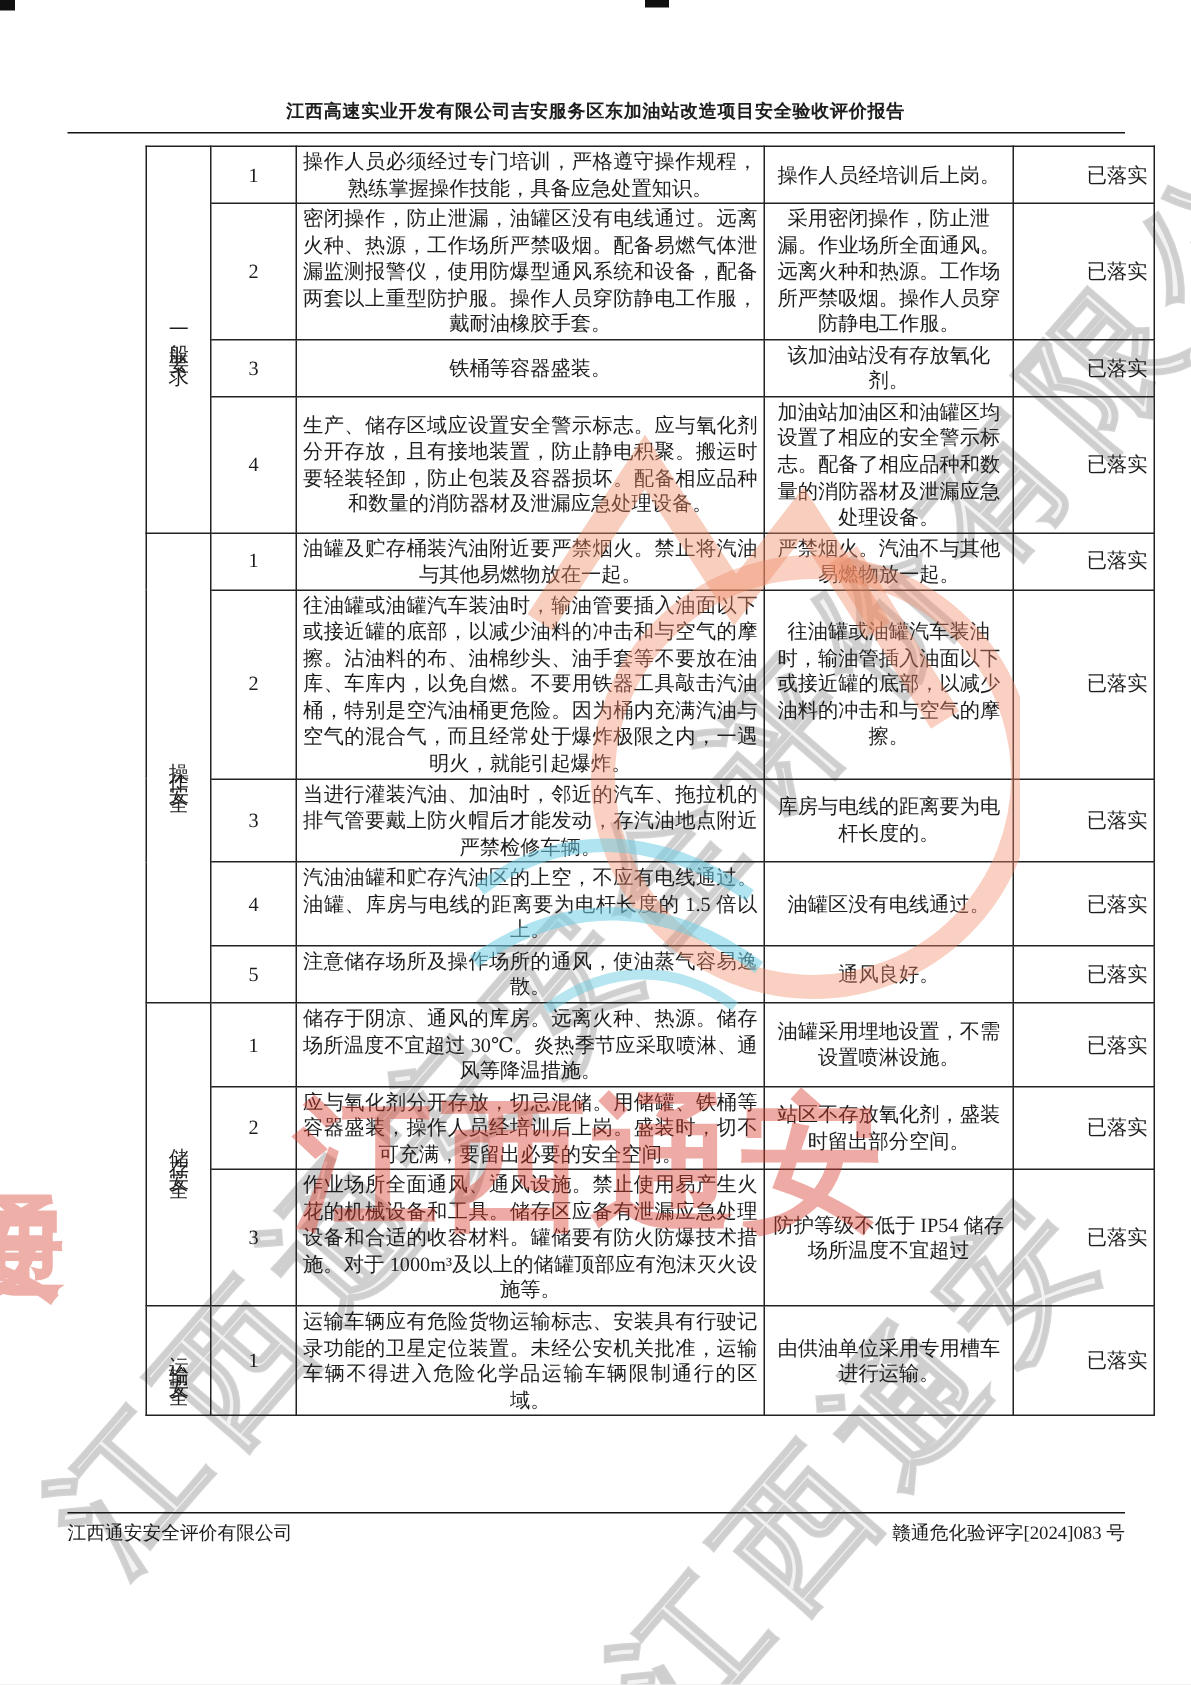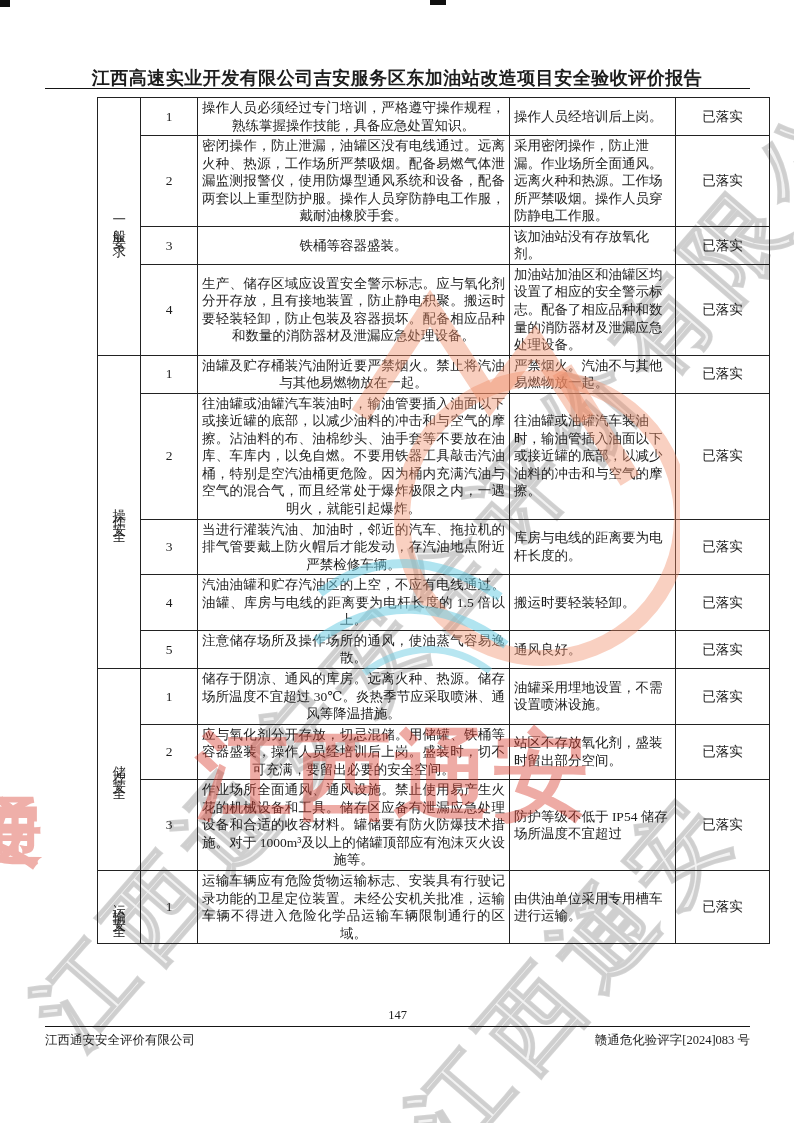--- a/index.html
+++ b/index.html
@@ -14,21 +14,21 @@
   }
   
   .artifact{position:absolute;background:#101010;}
   .artifact.a1{left:0;top:0;width:10px;height:7px;}
   .artifact.a2{left:430px;top:0;width:16px;height:5px;}
 
   
   .header-title{
     position:absolute;top:66px;left:0;right:0;
     text-align:center;
-    font-size:18px;font-weight:bold;
+    font-size:12px;font-weight:bold;
     letter-spacing:0.5px;
   }
   .header-rule{
     position:absolute;top:88px;left:45px;right:44px;
     border-top:1.6px solid #151515;height:0;
   }
 
   
   table.main{
     position:absolute;top:97px;left:97px;
@@ -52,22 +52,22 @@
     letter-spacing:7px;
     padding:2px 0;
   }
   td.no{width:48px;text-align:center;}
   td.req{
     width:303px;
     text-align:justify;
     text-align-last:center;
     text-justify:inter-character;
   }
-  td.status{width:157px;text-align:left;}
-  td.result{width:85px;text-align:center;}
+  td.status{width:157px;text-align:center;}
+  td.result{width:85px;text-align:right;}
 
   
   .footer{position:absolute;left:45px;right:44px;top:1008px;}
   .page-number{text-align:center;font-size:12.5px;margin-bottom:3px;}
   .footer-rule{border-top:1.6px solid #151515;height:0;}
   .footer-row{
     display:flex;justify-content:space-between;
     font-size:12.5px;margin-top:5px;
   }
 
@@ -159,21 +159,21 @@
         </tr>
         <tr>
           <td class="no">3</td>
           <td class="req">当进行灌装汽油、加油时，邻近的汽车、拖拉机的排气管要戴上防火帽后才能发动，存汽油地点附近严禁检修车辆。</td>
           <td class="status">库房与电线的距离要为电杆长度的。</td>
           <td class="result">已落实</td>
         </tr>
         <tr>
           <td class="no">4</td>
           <td class="req">汽油油罐和贮存汽油区的上空，不应有电线通过。油罐、库房与电线的距离要为电杆长度的 1.5 倍以上。</td>
-          <td class="status">搬运时要轻装轻卸。</td>
+          <td class="status">油罐区没有电线通过。</td>
           <td class="result">已落实</td>
         </tr>
         <tr>
           <td class="no">5</td>
           <td class="req">注意储存场所及操作场所的通风，使油蒸气容易逸散。</td>
           <td class="status">通风良好。</td>
           <td class="result">已落实</td>
         </tr>
         <tr>
           <td class="cat" rowspan="3">储存安全</td>
@@ -198,21 +198,20 @@
           <td class="cat" rowspan="1">运输安全</td>
           <td class="no">1</td>
           <td class="req">运输车辆应有危险货物运输标志、安装具有行驶记录功能的卫星定位装置。未经公安机关批准，运输车辆不得进入危险化学品运输车辆限制通行的区域。</td>
           <td class="status">由供油单位采用专用槽车进行运输。</td>
           <td class="result">已落实</td>
         </tr>
       </tbody>
   </table>
 
   <div class="footer">
-    <div class="page-number">147</div>
     <div class="footer-rule"></div>
     <div class="footer-row">
       <span>江西通安安全评价有限公司</span>
       <span>赣通危化验评字[2024]083 号</span>
     </div>
   </div>
 
   <div class="wm-layer wm-color">
     <svg class="logo" style="left:330px;top:250px;" width="350" height="440" viewBox="0 0 350 440">
       <circle id="wm-ring" cx="212" cy="268" r="140" fill="none" stroke-width="16" opacity="0.40" stroke="#ef8a63"></circle>

